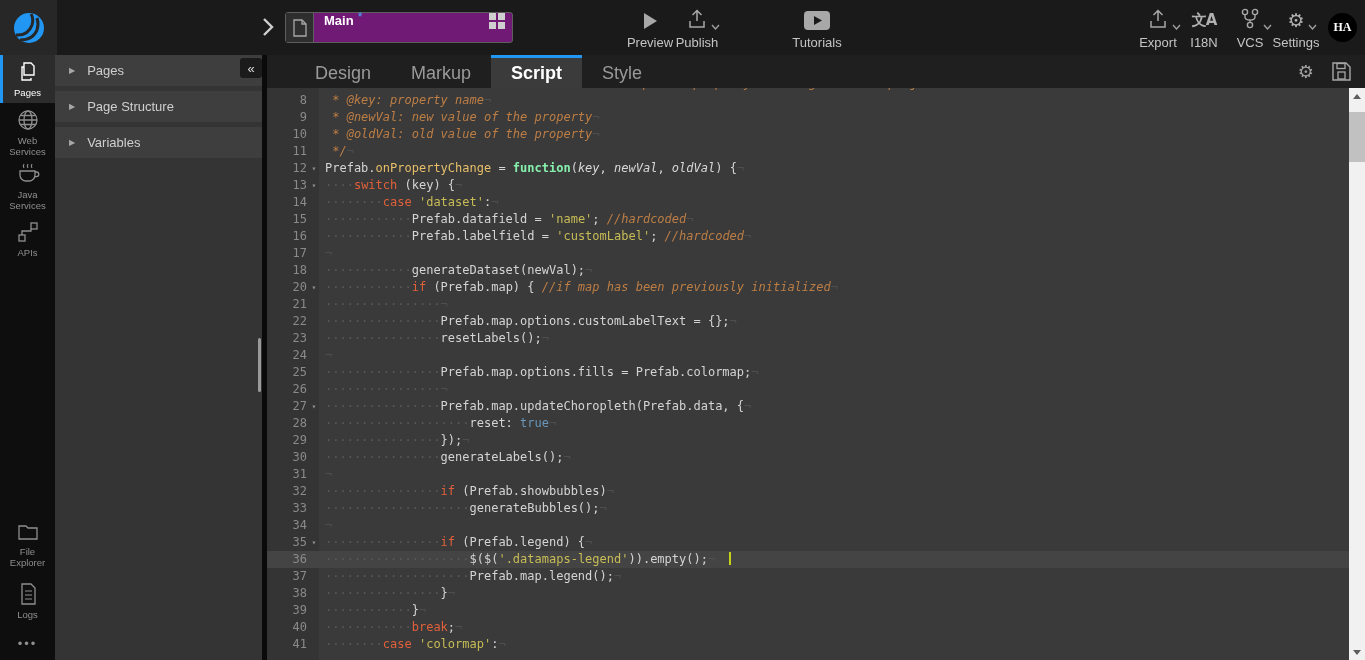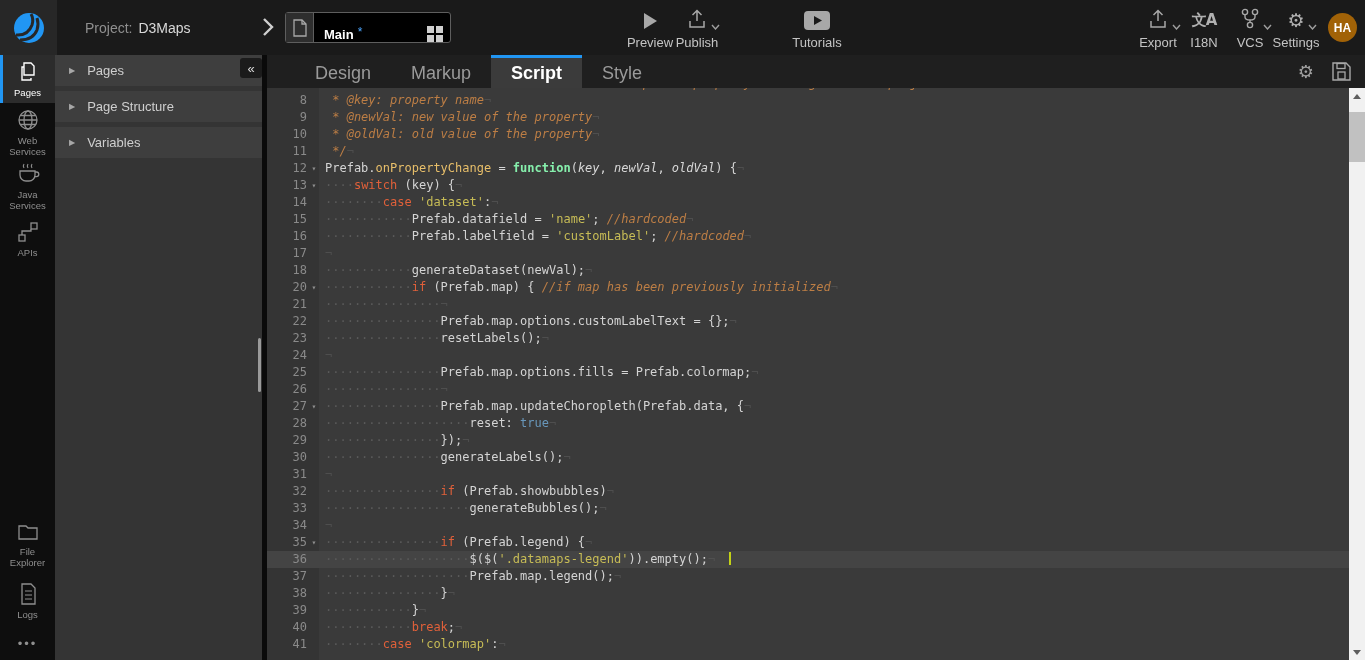--- a/index.html
+++ b/index.html
@@ -8,23 +8,23 @@
 
   
   #topbar { position:absolute; left:0; top:0; width:1365px; height:55px; background:#1a1a1a; }
   #logo-box { position:absolute; left:0; top:0; width:57px; height:55px; background:#272727;
               display:flex; align-items:center; justify-content:center; }
   #project { position:absolute; left:85px; top:0; height:55px; display:flex; align-items:center;
              font-size:14px; }
   #project .lbl { color:#8f8f8f; margin-right:6px; }
   #project .name { color:#d9d9d9; }
   #crumb-chevron { position:absolute; left:262px; top:17px; }
-  #page-tab { position:absolute; left:285px; top:12px; width:166px; height:31px;
-              border:1px solid #5e5e5e; border-radius:3px; background:#000000;
-              display:flex; align-items:flex-end; }
+  #page-tab { position:absolute; left:285px; top:12px; width:228px; height:31px;
+              border:1px solid #5e5e5e; border-radius:3px; background:#701a75;
+              display:flex; align-items:flex-start; }
   #page-tab .ficon { width:28px; height:29px; border-right:1px solid #5e5e5e; background:#2e2e2e;
                      display:flex; align-items:center; justify-content:center; }
   #page-tab .tname { color:#ffffff; font-size:13px; font-weight:bold; margin-left:10px; }
   #page-tab .dirty { color:#4da6ff; font-size:12px; margin-left:4px; position:relative; top:-3px; }
   #page-tab .grid { margin-left:auto; margin-right:7px; display:grid;
                     grid-template-columns:7px 7px; grid-template-rows:7px 7px; gap:2px; }
   #page-tab .grid i { background:#cfcfcf; }
 
   .tb-btn { position:absolute; top:8px; height:42px; display:flex; flex-direction:column;
             align-items:center; justify-content:space-between; cursor:pointer; }
@@ -123,24 +123,20 @@
 <div id="topbar">
   <div id="logo-box">
     <span>
       <svg width="36" height="36" viewBox="0 0 36 36">
         <circle cx="18" cy="18" r="15" fill="#2196f3"></circle>
         <path d="M5 25 Q17 26 21 15 Q23 9 20 4" stroke="#272727" stroke-width="3" fill="none"></path>
         <path d="M9 30 Q22 30 26 20 Q28 14 26 8" stroke="#272727" stroke-width="3" fill="none"></path>
       </svg>
     </span>
   </div>
-  <div id="project">
-    <span class="lbl">Project:</span>
-    <span class="name">D3Maps</span>
-  </div>
   <span id="crumb-chevron">
     <svg width="12" height="20" viewBox="0 0 12 20">
         <polyline points="2,2 10,10 2,18" stroke="#cfcfcf" stroke-width="2.4" fill="none"></polyline>
       </svg>
   </span>
 
   <div id="page-tab">
     <span class="ficon">
       <svg width="15" height="18" viewBox="0 0 15 18">
           <path d="M2 1h8l4 4v12H2z" stroke="#a8a8a8" fill="none" stroke-width="1.3"></path>
@@ -229,21 +225,21 @@
     <span class="ic">
       <span class="gear-glyph">⚙</span>
       <span class="chev">
         <svg width="9" height="6" viewBox="0 0 9 6">
             <polyline points="1,1 4.5,5 8,1" stroke="#9e9e9e" stroke-width="1.4" fill="none"></polyline>
           </svg>
       </span>
     </span>
     <span class="cap">Settings</span>
   </div>
-  <div id="avatar" style="background: #a16207;">HA</div>
+  <div id="avatar" style="background: #000000; font-family: Liberation Serif, serif;">HA</div>
 </div>
 
 <div id="sidebar">
   <div class="sb-item active" style="height:48px">
     <span>
       <svg width="22" height="22" viewBox="0 0 22 22">
           <path d="M7 2h7l3 3v9H7z" stroke="currentColor" stroke-width="1.4" fill="none"></path>
           <path d="M7 6H5v13h9v-2" stroke="currentColor" stroke-width="1.4" fill="none"></path>
         </svg>
     </span>

